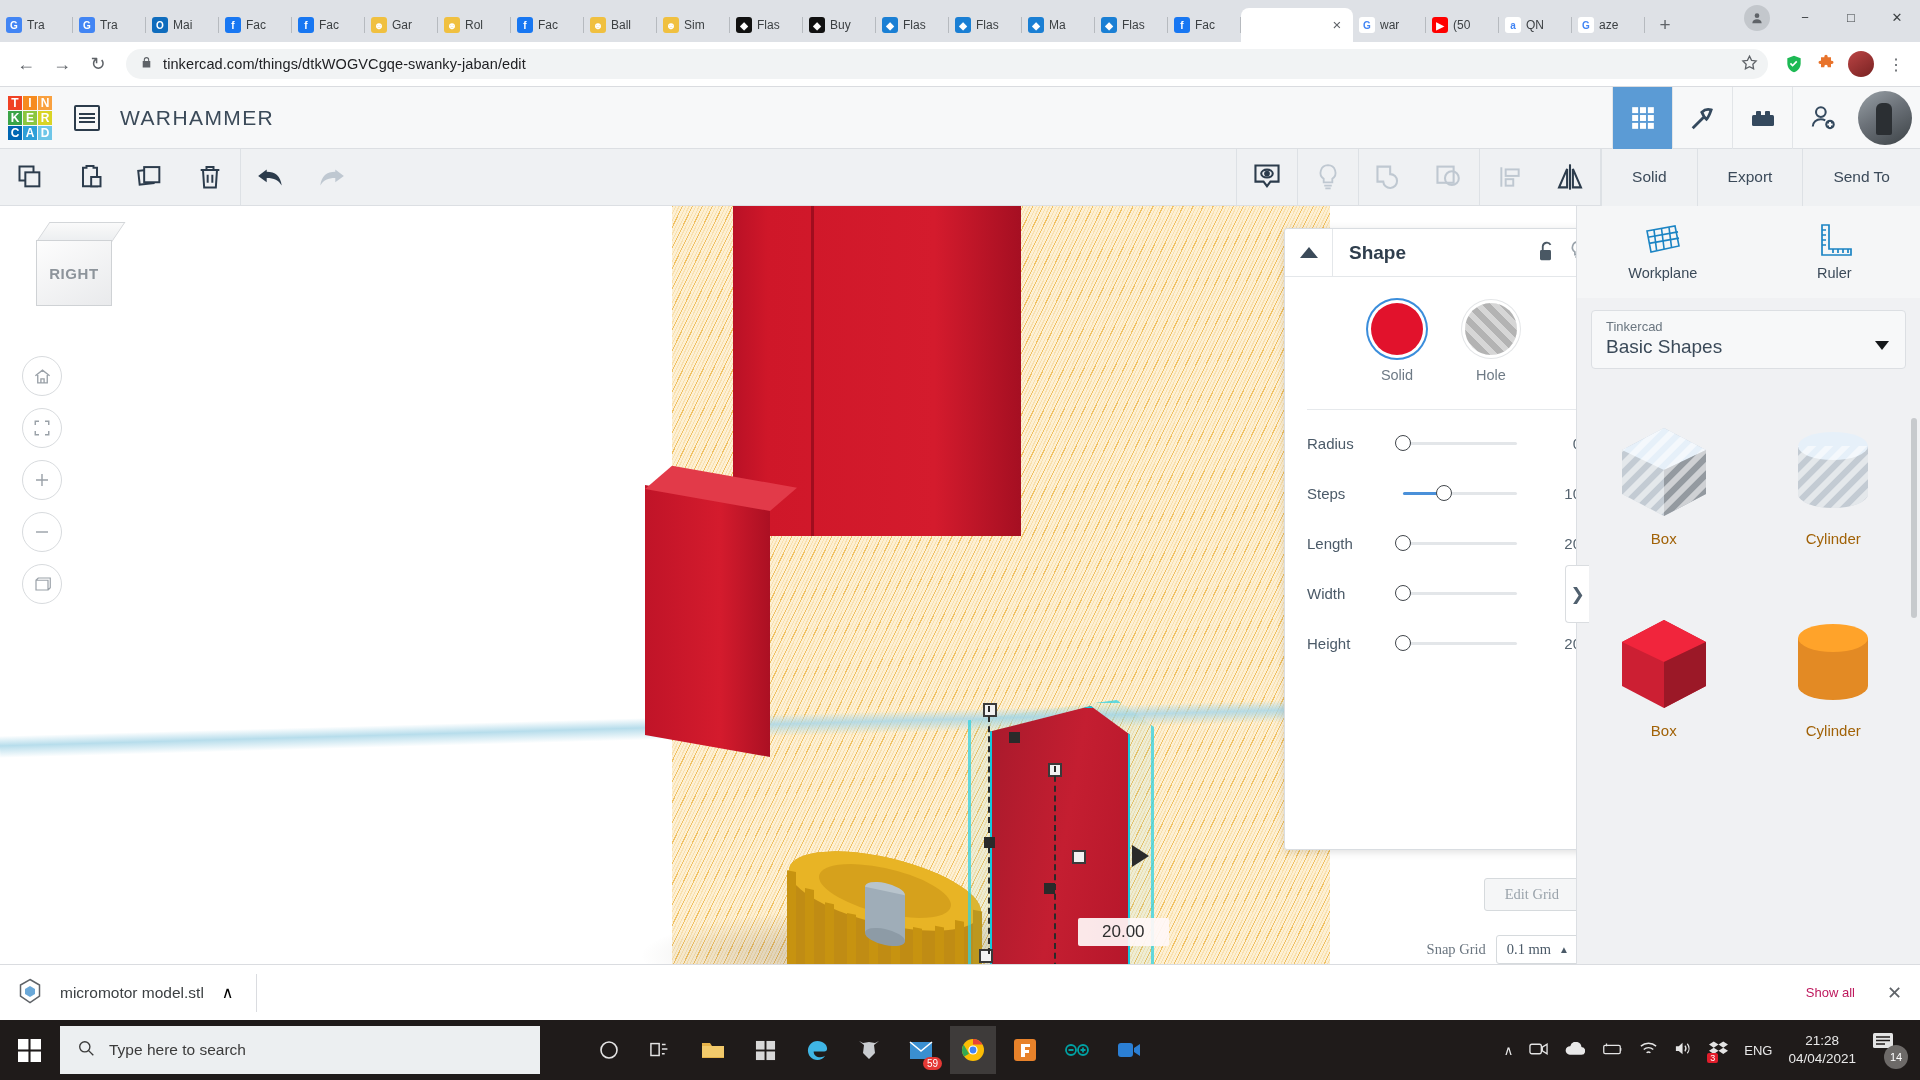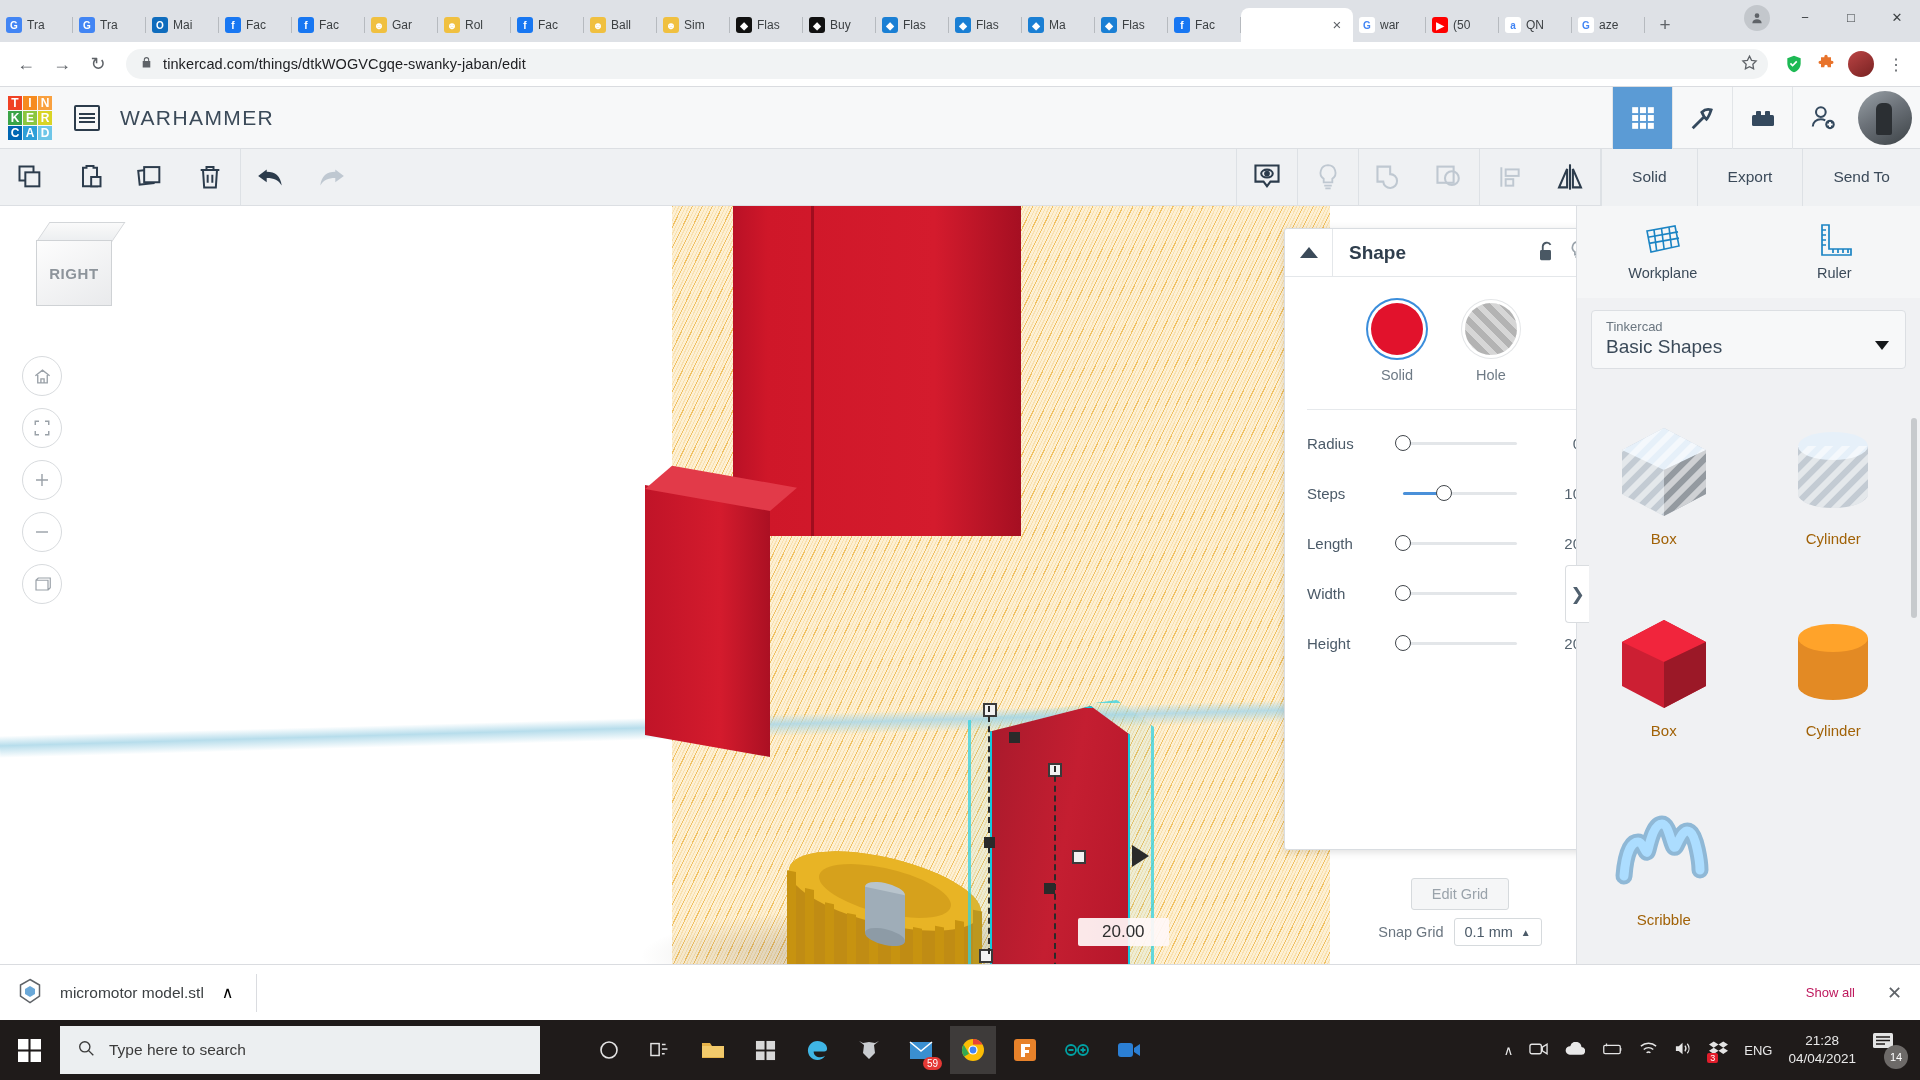--- a/index.html
+++ b/index.html
@@ -296,21 +296,21 @@
 
   .panel-arrow {
     position: absolute; left: 1565px; top: 565px; width: 24px; height: 58px;
     background: #fff; border: 1px solid #dadde0; border-right: none;
     border-radius: 4px 0 0 4px; display: flex; align-items: center;
     justify-content: center; color: #50606e; font-size: 17px; z-index: 5;
   }
 
   .grid-controls {
     position: absolute; left: 1340px; top: 878px; width: 240px;
-    display: flex; flex-direction: column; align-items: center; gap: 8px;
+    display: flex; flex-direction: column; align-items: flex-end; gap: 24px; font-family: Liberation Serif, serif;
   }
   .edit-grid-btn {
     padding: 7px 20px; border: 1px solid #d6dadd; background: #f5f6f7;
     color: #9aa3ab; font-size: 14.5px; border-radius: 3px;
   }
   .snap-row { display: flex; align-items: center; gap: 10px; font-size: 14.5px; color: #6b7680; }
   .snap-select {
     border: 1px solid #d6dadd; background: #fff; padding: 5px 10px;
     border-radius: 3px; display: flex; gap: 8px; align-items: center;
     color: #4b5a68;
@@ -948,27 +948,20 @@
         </div>
         <div class="shape-cell">
           <div><svg width="100" height="100" viewBox="0 0 100 100">
               <path d="M15 26v48a35 14 0 0 0 70 0V26z" fill="#e38a24"></path>
               <path d="M50 12a35 14 0 0 0 0 28 35 14 0 0 0 0-28z" fill="none"></path>
               <ellipse cx="50" cy="26" rx="35" ry="14" fill="#ffa32a"></ellipse>
               <path d="M15 26v48a35 14 0 0 0 70 0V26z" fill="none"></path>
             </svg></div>
           <div class="label">Cylinder</div>
         </div>
-        <div class="shape-cell">
-          <div><svg width="110" height="95" viewBox="0 0 110 95">
-              <path d="M15 70c2-26 8-34 14-34s8 16 10 8 6-26 14-26 10 30 14 22 8-18 14-14 10 30 10 38" fill="none" stroke="#8fb8d6" stroke-width="17" stroke-linecap="round" stroke-linejoin="round"></path>
-              <path d="M15 70c2-26 8-34 14-34s8 16 10 8 6-26 14-26 10 30 14 22 8-18 14-14 10 30 10 38" fill="none" stroke="#acddff" stroke-width="9" stroke-linecap="round" stroke-linejoin="round"></path>
-            </svg></div>
-          <div class="label">Scribble</div>
-        </div>
       </div>
     <div class="sb-scroll"></div>
   </div>
 
   <div class="downloadbar">
     <div class="dl-item">
       <span>
         <svg width="24" height="26" viewBox="0 0 24 26" fill="none" stroke="#5f6368" stroke-width="1.5">
           <path d="M12 1.5l9.5 5.5v11L12 24.5 2.5 18V7z"></path>
           <path d="M12 8l5 3v5l-5 3-5-3v-5z" fill="#6aa8d8" stroke="none"></path>

